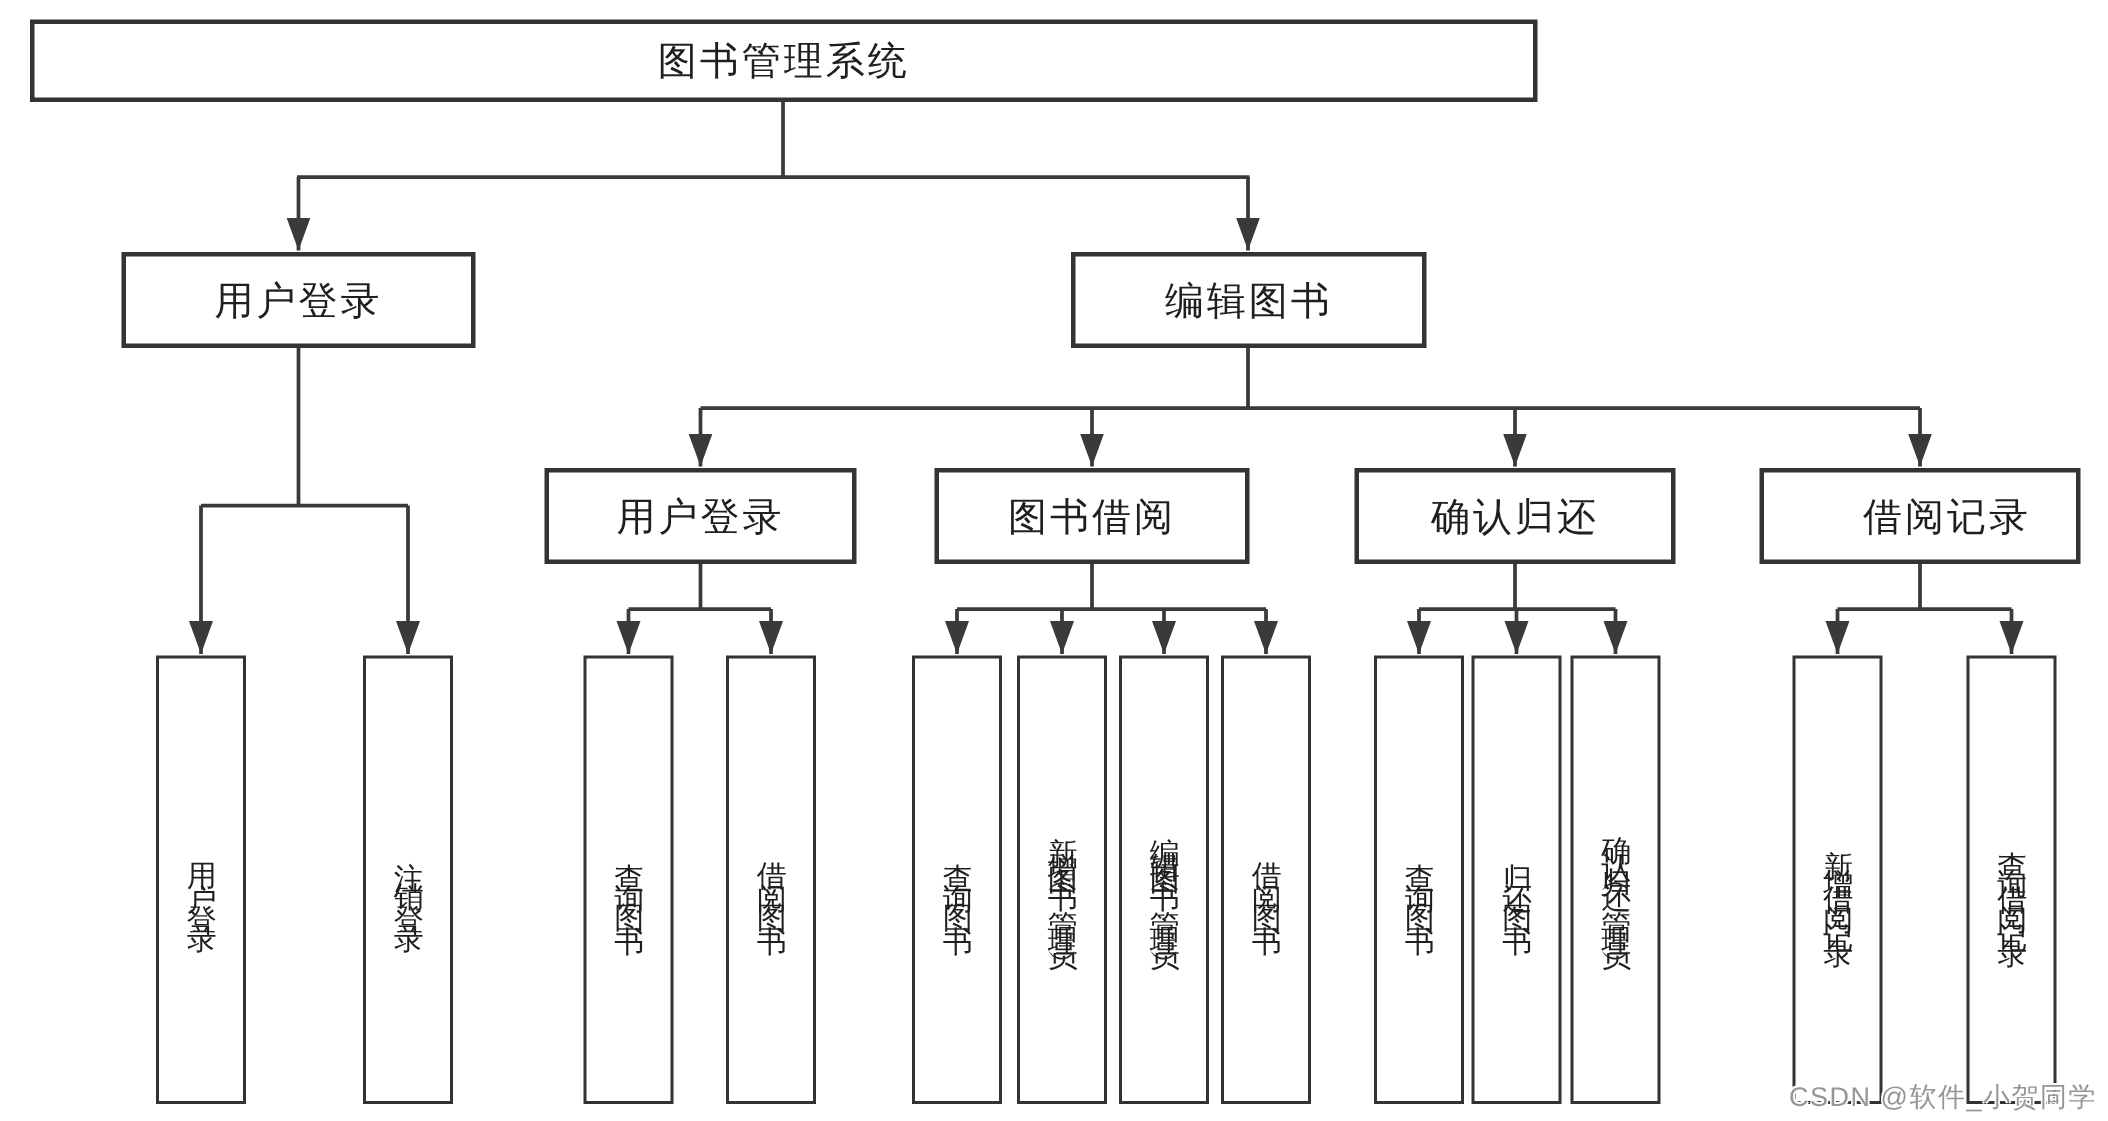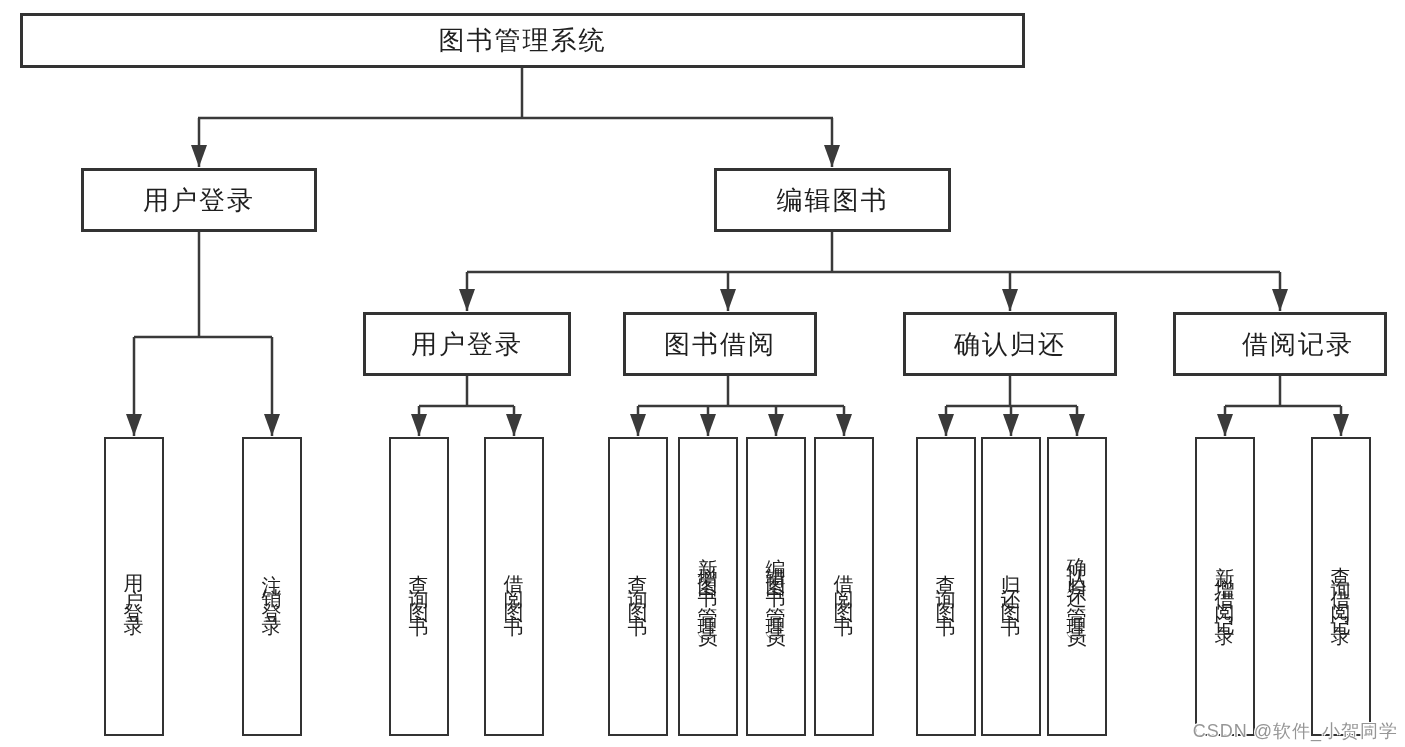--- a/index.html
+++ b/index.html
@@ -40,21 +40,21 @@
     white-space: nowrap;
   }
   .v4 span { letter-spacing: 14px; }
   .v6 span { letter-spacing: 12px; }
   .v9 span { letter-spacing: 10px; }
   
   #n-root          { left: 20px;   top: 13px;  width: 1005px; height: 55px; }
   #n-user-login    { left: 81px;   top: 168px; width: 236px;  height: 64px; }
   #n-book-mgmt     { left: 714px;  top: 168px; width: 237px;  height: 64px; }
   #n-new-book-rec  { left: 363px;  top: 312px; width: 208px;  height: 64px; }
-  #n-book-borrow   { left: 623px;  top: 312px; width: 194px;  height: 64px; }
+  #n-book-borrow   { left: 623px;  top: 312px; width: 210px;  height: 64px; }
   #n-current-borrow{ left: 903px;  top: 312px; width: 214px;  height: 64px; }
   #n-borrow-record { left: 1173px; top: 312px; width: 214px;  height: 64px; padding-left: 36px; }
   .leaf            { top: 437px; width: 60px; height: 299px; }
   #l-user-login    { left: 104px;  }
   #l-logout        { left: 242px;  }
   #l-rec-query     { left: 389px;  }
   #l-rec-borrow    { left: 484px;  }
   #l-bb-query      { left: 608px;  }
   #l-bb-add        { left: 678px;  }
   #l-bb-edit       { left: 746px;  }

